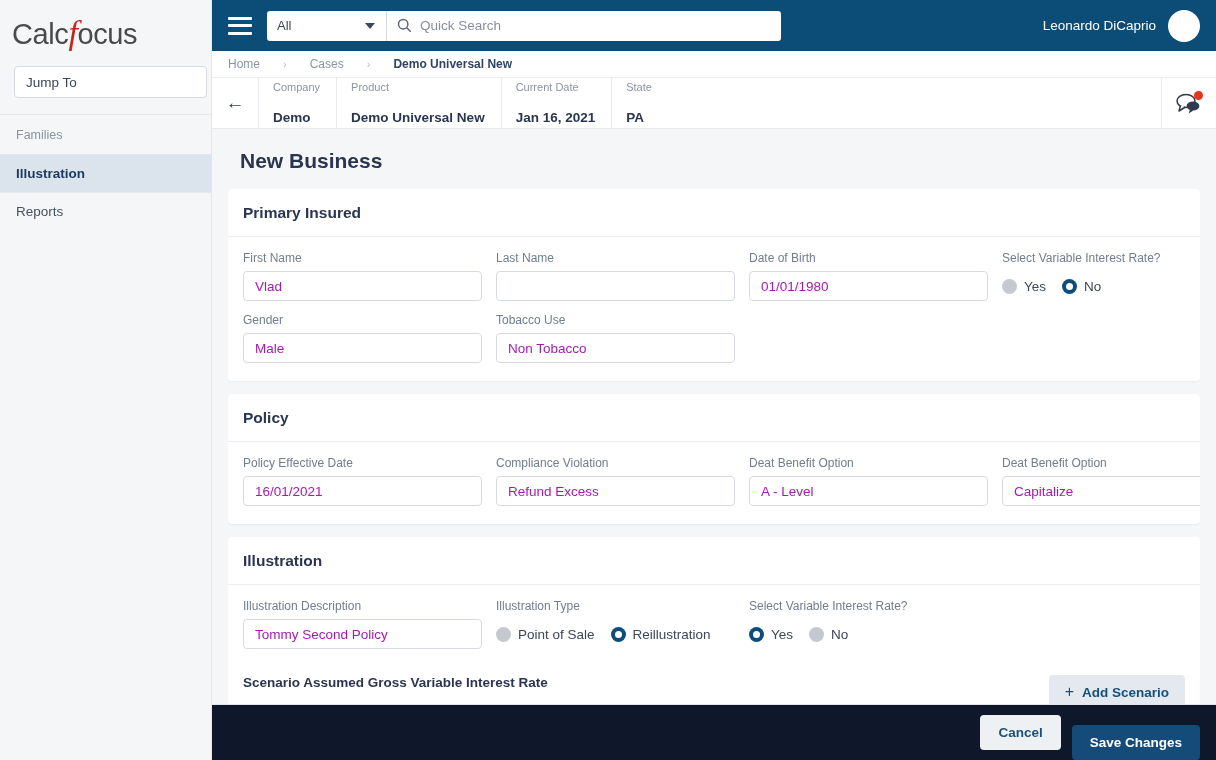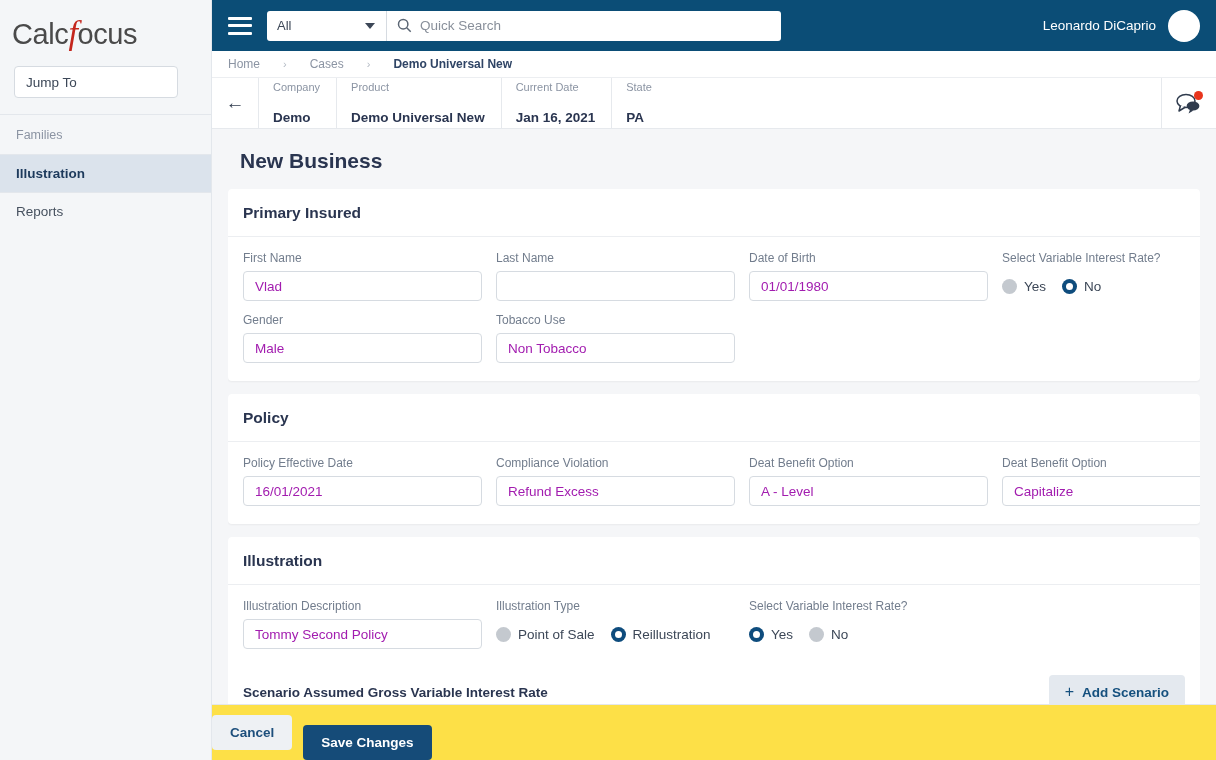--- a/index.html
+++ b/index.html
@@ -17,21 +17,21 @@
     background: #f4f6f8;
     border-right: 1px solid #e3e7ec;
     flex: 0 0 212px;
     position: relative;
   }
   .logo-wrap { height: 66px; display: flex; align-items: center; padding-left: 12px; }
   .logo { font-size: 29px; letter-spacing: -0.4px; color: #4a4a4a; font-weight: 400; }
   .logo .f { color: #c4261d; font-style: italic; font-family: "Liberation Serif", serif; font-size: 34px; font-weight: 400; }
   .jump-wrap { padding: 0 14px 16px 14px; }
   .jump-to {
-    width: 164px; height: 32px;
+    width: 193px; height: 32px;
     border: 1px solid #d6dbe1; border-radius: 4px;
     background: #fff; color: #3c4757; font-size: 13.5px;
     padding: 0 11px; outline: none;
   }
   .jump-to::placeholder { color: #3c4757; }
   .nav-divider { height: 1px; background: #e3e7ec; }
   .nav-group-label {
     padding: 13px 16px 12px 16px;
     font-size: 12.5px; color: #8b94a3;
   }
@@ -146,40 +146,40 @@
   .radio-dot.on {
     background: #0e4c7d; border: none; position: relative;
   }
   .radio-dot.on::after {
     content: ""; position: absolute; top: 4px; left: 4px;
     width: 7px; height: 7px; border-radius: 50%; background: #fff;
   }
   .radio-label { font-size: 13.5px; color: #3c4757; }
 
   .scenario-row {
-    display: flex; align-items: center; padding: 8px 15px 0 15px;
+    display: flex; align-items: flex-start; padding: 8px 15px 0 15px;
   }
   .scenario-title { font-size: 13.5px; color: #2a3550; font-weight: bold; }
   .add-scenario {
     margin-left: auto; background: #e4e9ef; border: none; border-radius: 4px;
     color: #15507e; font-size: 13.5px; font-weight: bold;
     padding: 9px 16px; cursor: pointer; display: flex; align-items: center; gap: 8px;
     font-family: "Liberation Sans", sans-serif;
   }
   .plus-icon { font-size: 16px; font-weight: normal; line-height: 1; }
 
   .cut-row { display: flex; align-items: center; gap: 9px; padding: 12px 15px 0 15px; }
   .cut-check { width: 15px; height: 15px; background: #ccd1d7; border-radius: 2px; flex: 0 0 15px; }
   .cut-text { font-size: 13.5px; color: #3c4757; }
 
   
   .footer {
     position: absolute; left: 0; right: 0; bottom: 0; height: 56px;
-    background: #fde047; border-top: 1px solid #e3e7ec;
-    display: flex; align-items: center; justify-content: flex-start;
+    background: #0f172a; border-top: 1px solid #e3e7ec;
+    display: flex; align-items: center; justify-content: flex-end;
     gap: 11px; padding-right: 16px;
   }
   .btn-cancel {
     background: #eef1f4; border: none; border-radius: 4px; color: #1d4f7c;
     font-size: 13.5px; font-weight: bold; padding: 10px 18px; cursor: pointer;
     font-family: "Liberation Sans", sans-serif;
   }
   .btn-save {
     background: #154b78; border: none; border-radius: 4px; color: #fff;
     font-size: 13.5px; font-weight: bold; padding: 10px 18px; cursor: pointer;

